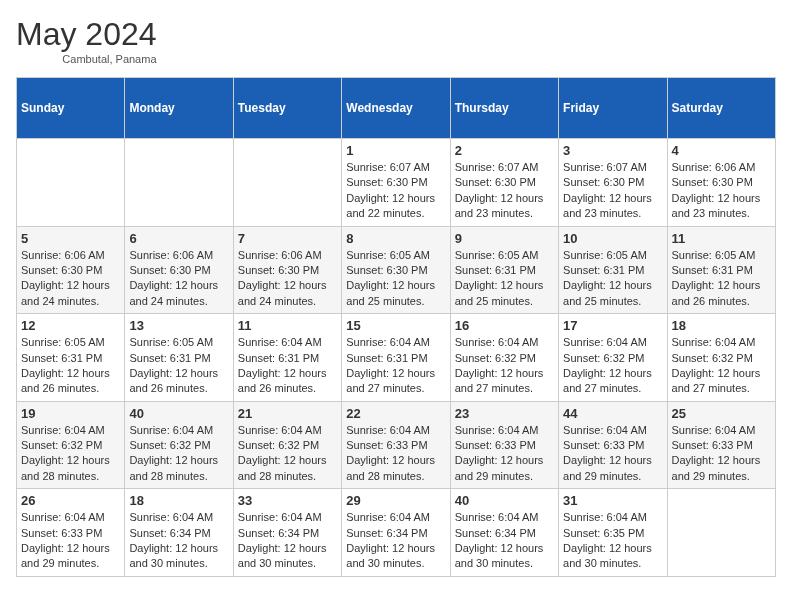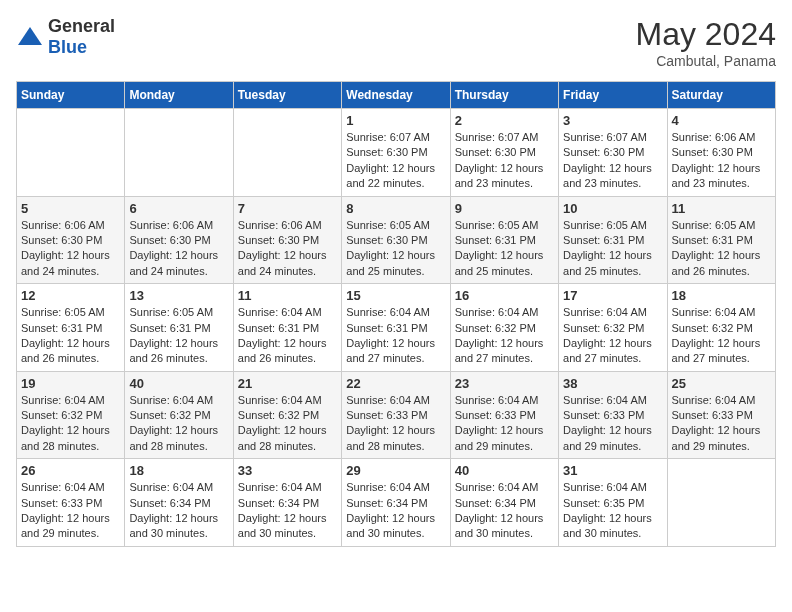--- a/index.html
+++ b/index.html
@@ -37,32 +37,32 @@
     }
     .title-block {
       text-align: right;
     }
     .calendar-title {
       font-size: 32px;
       font-weight: normal;
       color: #333;
     }
     .calendar-subtitle {
-      font-size: 14px;
+      font-size: 11px;
       color: #555;
     }
     table {
       width: 100%;
       border-collapse: collapse;
       font-size: 11px;
     }
     thead tr th {
       background-color: #1a5fb4;
       color: #fff;
-      padding: 6px 4px;
+      padding: 23px 4px;
       text-align: left;
       font-size: 12px;
       border: 1px solid #ccc;
     }
     tbody tr td {
       vertical-align: top;
       border: 1px solid #ccc;
       padding: 4px;
       min-height: 80px;
       background: #fff;
@@ -83,29 +83,20 @@
       line-height: 1.4;
     }
     .empty-cell {
       background: #fff !important;
     }
   </style>
 </head>
 <body>
 
 <div class="header">
-  <div class="logo">
-    <svg class="logo-icon" viewBox="0 0 28 28">
-      <polygon points="14,4 26,22 2,22" fill="#1a5fb4"></polygon>
-    </svg>
-    <div>
-      <span class="logo-text-general">General</span><br>
-      <span class="logo-text-blue">Blue</span>
-    </div>
-  </div>
   <div class="title-block">
     <div class="calendar-title">May 2024</div>
     <div class="calendar-subtitle">Cambutal, Panama</div>
   </div>
 </div>
 
 <table>
   <thead>
     <tr>
 
@@ -284,21 +275,21 @@
 and 28 minutes.</div>
         </td>
         <td>
           <span class="day-number">23</span>
           <div class="day-info" style="white-space: pre-line;">Sunrise: 6:04 AM
 Sunset: 6:33 PM
 Daylight: 12 hours
 and 29 minutes.</div>
         </td>
         <td>
-          <span class="day-number">38</span>
+          <span class="day-number">44</span>
           <div class="day-info" style="white-space: pre-line;">Sunrise: 6:04 AM
 Sunset: 6:33 PM
 Daylight: 12 hours
 and 29 minutes.</div>
         </td>
         <td>
           <span class="day-number">25</span>
           <div class="day-info" style="white-space: pre-line;">Sunrise: 6:04 AM
 Sunset: 6:33 PM
 Daylight: 12 hours

